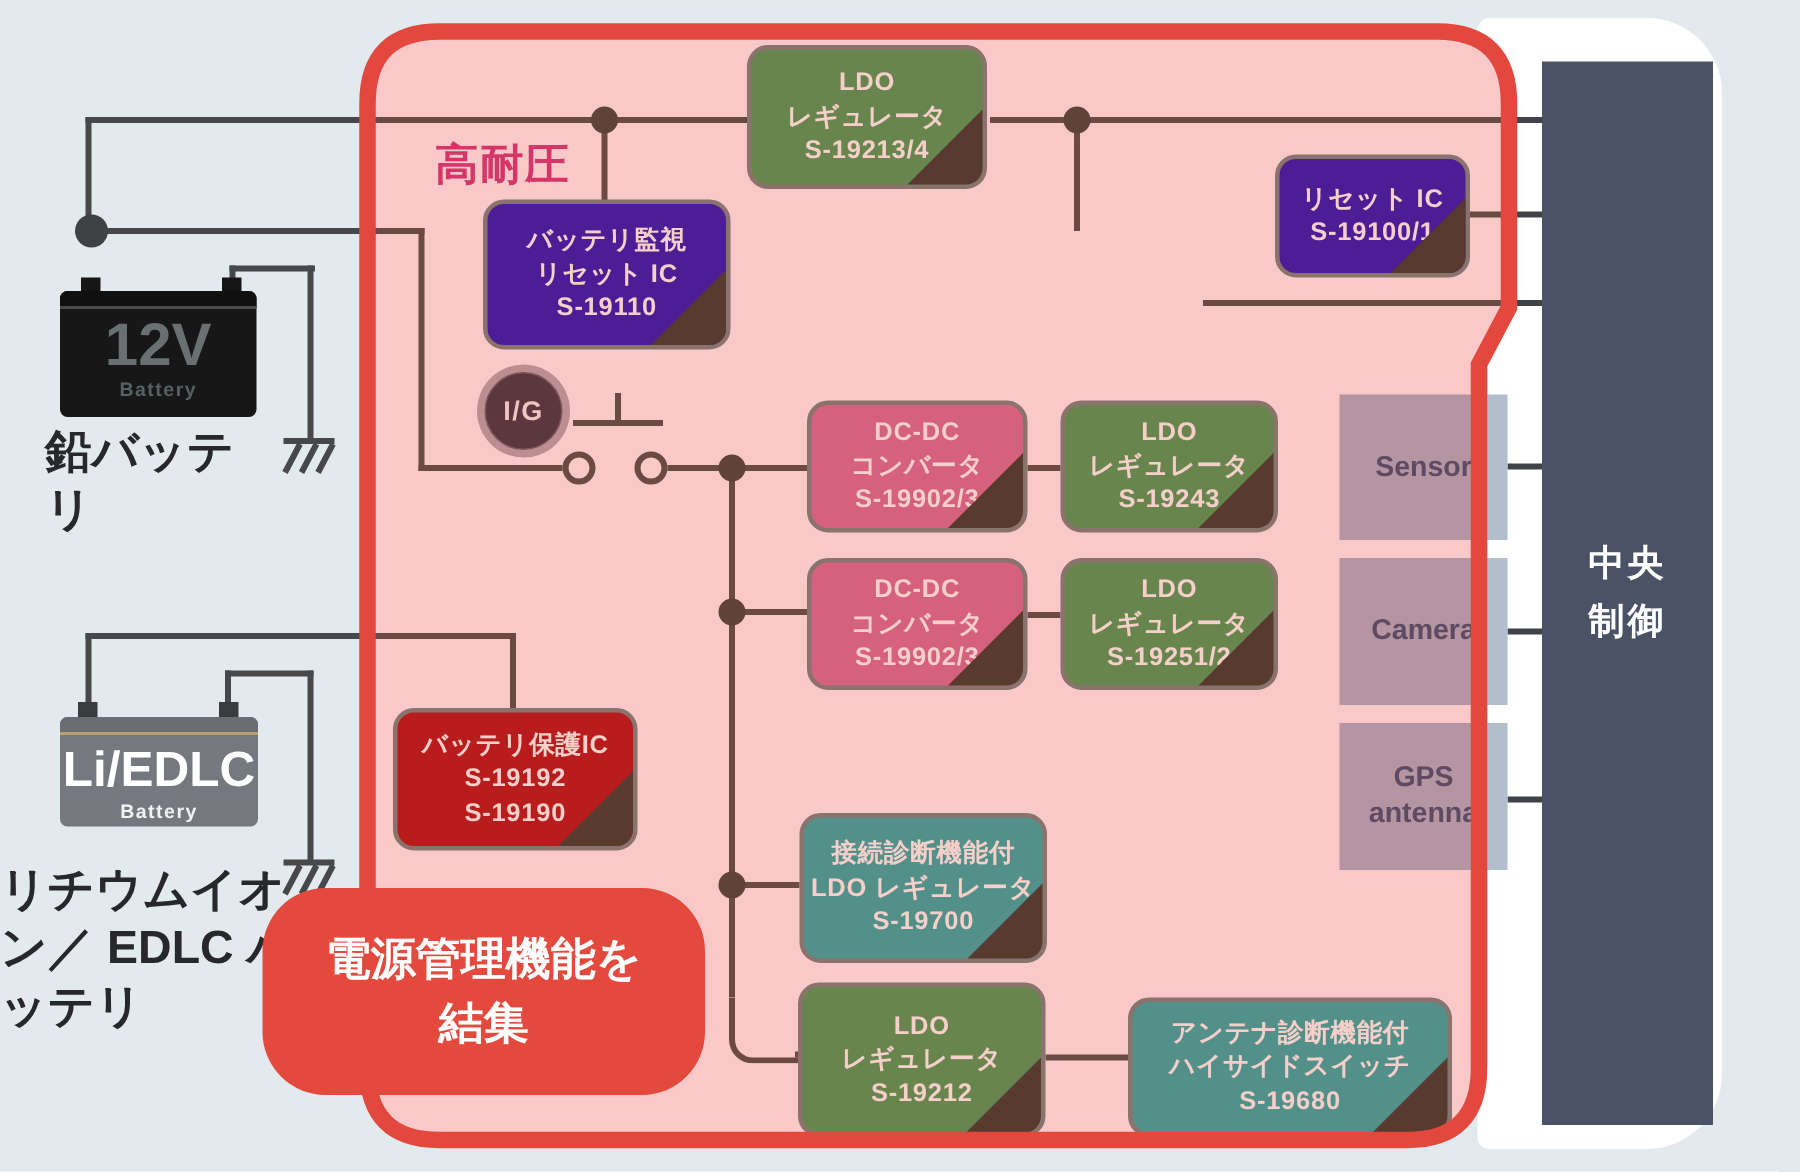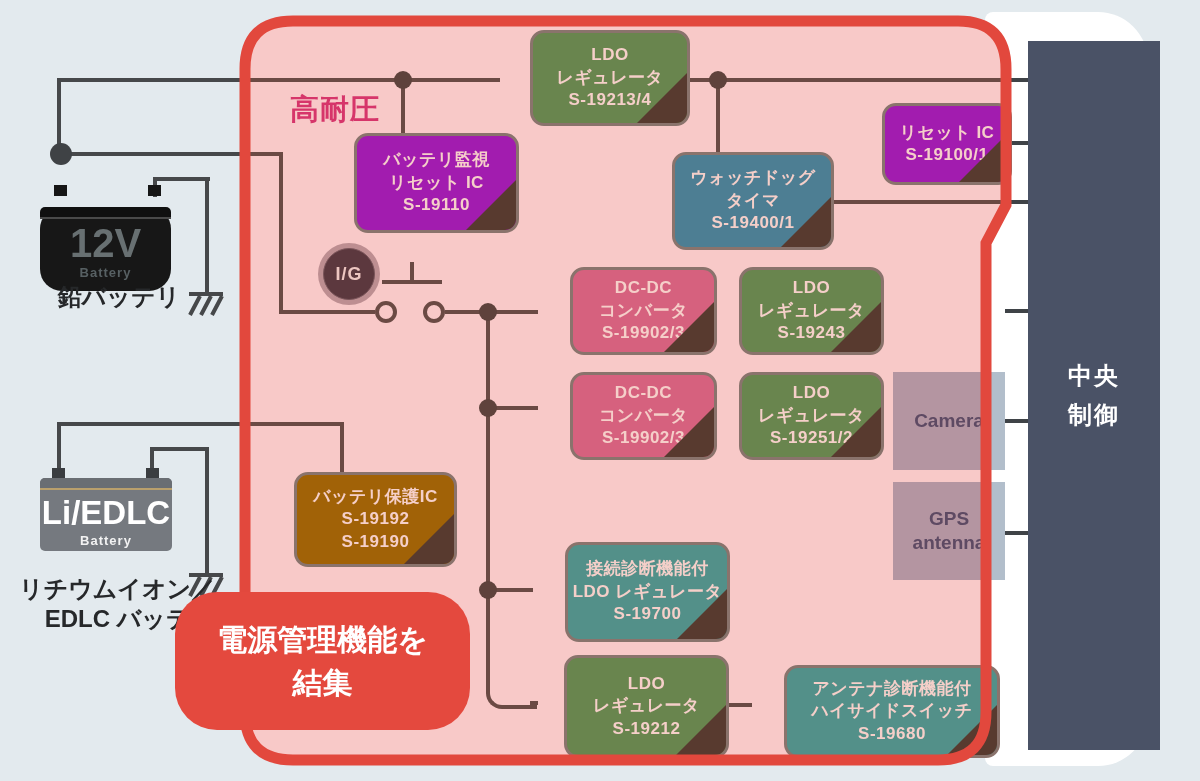--- a/index.html
+++ b/index.html
@@ -27,51 +27,51 @@
   .ring{position:absolute; width:14px; height:14px; border:4px solid #6b4a44; border-radius:50%;
     background:transparent; z-index:3;}
   .elbow{position:absolute; left:486px; top:665px; width:47px; height:40px;
     border-left:4px solid #6b4a44; border-bottom:4px solid #6b4a44;
     border-bottom-left-radius:16px; z-index:2;}
   .gnd{position:absolute; z-index:3;}
   
   .blk{position:absolute; box-sizing:border-box; border:3px solid #8a736c; border-radius:14px;
     color:#f5cfc9; font-size:17px; line-height:1.32; text-align:center;
     display:flex; flex-direction:column; align-items:center; justify-content:center;
-    overflow:hidden; z-index:4; letter-spacing:0.5px;margin-left:32px;}
+    overflow:hidden; z-index:4; letter-spacing:0.5px;}
   .blk::after{content:""; position:absolute; right:-1px; bottom:-1px;
     border-left:52px solid transparent; border-bottom:52px solid #583a2f;}
   .blk span{display:block;}
-  .green{background:#69854e;} .pinkblk{background:#d6617e;} .brown{background:#a21caf;}
-  .blue{background:#4d7e93;} .teal{background:#539089;} .purple{background:#a16207;}
+  .green{background:#69854e;} .pinkblk{background:#d6617e;} .brown{background:#4c1d95;}
+  .blue{background:#4d7e93;} .teal{background:#539089;} .purple{background:#b91c1c;}
   
   .sens{position:absolute; left:893px; width:112px;
     background:linear-gradient(90deg,#b495a1 0 82%,#b2becb 82%);
     color:#5e4a63; font-size:19px; line-height:1.25; text-align:center;
     display:flex; flex-direction:column; align-items:center; justify-content:center; z-index:4;}
   
-  .central{position:absolute; left:1028px; top:41px; width:132px; height:709px;
+  .central{position:absolute; left:1028px; top:41px; width:114px; height:709px;
     background:#4a5266; color:#ffffff; font-size:24px; line-height:1.6; text-align:left;
     display:flex; flex-direction:column; align-items:center; justify-content:center; z-index:4;
     letter-spacing:2px;}
   
   .term{position:absolute; width:13px; height:11px; background:#161616; z-index:2;}
   .termLi{background:#3a3d40;}
   .batt{position:absolute; border-radius:5px; z-index:3; display:flex; flex-direction:column;
     align-items:center; text-align:center;}
   .batt .cap{width:100%; height:10px; border-radius:5px 5px 0 0;}
-  .batt12{left:40px; top:207px; width:131px; height:84px; background:#171717;border-radius:22px;}
+  .batt12{left:40px; top:194px; width:131px; height:84px; background:#171717;}
   .batt12 .cap{background:#101010; border-bottom:2px solid #4a4a4a;}
   .batt12 .bv{color:#687072; font-size:40px; line-height:1.1; margin-top:2px;}
   .batt12 .bs{color:#576063; font-size:13px; letter-spacing:1px;}
   .battLi{left:40px; top:478px; width:132px; height:73px; background:#75797f;}
   .battLi .cap{background:#6a6e73; border-bottom:2px solid #baa06c;}
   .battLi .bv{color:#ffffff; font-size:33px; line-height:1.2; margin-top:3px;}
   .battLi .bs{color:#f2f2f2; font-size:13px; letter-spacing:1px;}
-  .bcap{position:absolute; color:#26282a; font-size:24px; text-align:right; z-index:3; line-height:1.25;}
+  .bcap{position:absolute; color:#26282a; font-size:31px; text-align:left; z-index:3; line-height:1.25;}
   
   .zone-lbl{position:absolute; color:#d6356a; font-size:29px; z-index:5; letter-spacing:1px;}
   
   .igbtn{position:absolute; left:318px; top:243px; width:62px; height:62px; border-radius:50%;
     background:#bd8e91; z-index:5;}
   .igbtn .inner{position:absolute; left:5px; top:5px; width:52px; height:52px; border-radius:50%;
     background:#5c383e; border:1px solid #7a555a; box-sizing:border-box;
     display:flex; align-items:center; justify-content:center;
     color:#edc6c1; font-size:18px; letter-spacing:1px;}
   .igbtn .pill{position:absolute; left:21px; top:10px; width:20px; height:7px; border-radius:4px;
@@ -185,25 +185,20 @@
     <span>リセット IC</span>
     <span>S-19100/1</span>
   </div>
 
   <div class="blk brown" style="left:322px;top:133px;width:165px;height:100px;">
     <span>バッテリ監視</span>
     <span>リセット IC</span>
     <span>S-19110</span>
   </div>
 
-  <div class="blk blue" style="left:640px;top:152px;width:162px;height:98px;">
-    <span>ウォッチドッグ</span>
-    <span>タイマ</span>
-    <span>S-19400/1</span>
-  </div>
 
   <div class="blk pinkblk" style="left:538px;top:267px;width:147px;height:88px;">
     <span>DC-DC</span>
     <span>コンバータ</span>
     <span>S-19902/3</span>
   </div>
 
   <div class="blk green" style="left:707px;top:267px;width:145px;height:88px;">
     <span>LDO</span>
     <span>レギュレータ</span>
@@ -239,20 +234,23 @@
     <span>レギュレータ</span>
     <span>S-19212</span>
   </div>
 
   <div class="blk teal" style="left:752px;top:665px;width:216px;height:93px;text-align:center;">
     <span>アンテナ診断機能付</span>
     <span>ハイサイドスイッチ</span>
     <span>S-19680</span>
   </div>
 
+  <div class="sens" style="top:263px;height:97px;">
+    <span>Sensor</span>
+  </div>
   <div class="sens" style="top:372px;height:98px;">
     <span>Camera</span>
   </div>
   <div class="sens" style="top:482px;height:98px;">
     <span>GPS</span>
     <span>antenna</span>
   </div>
 
   <div class="central">
     <span>中央</span>

